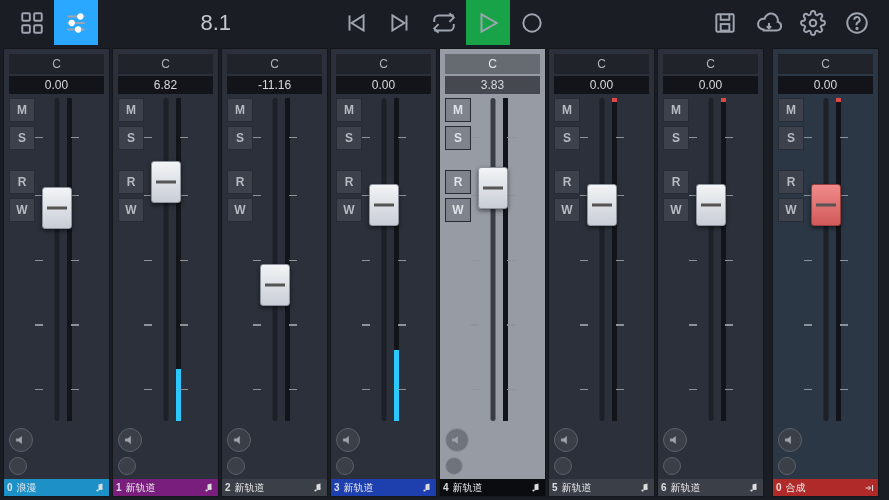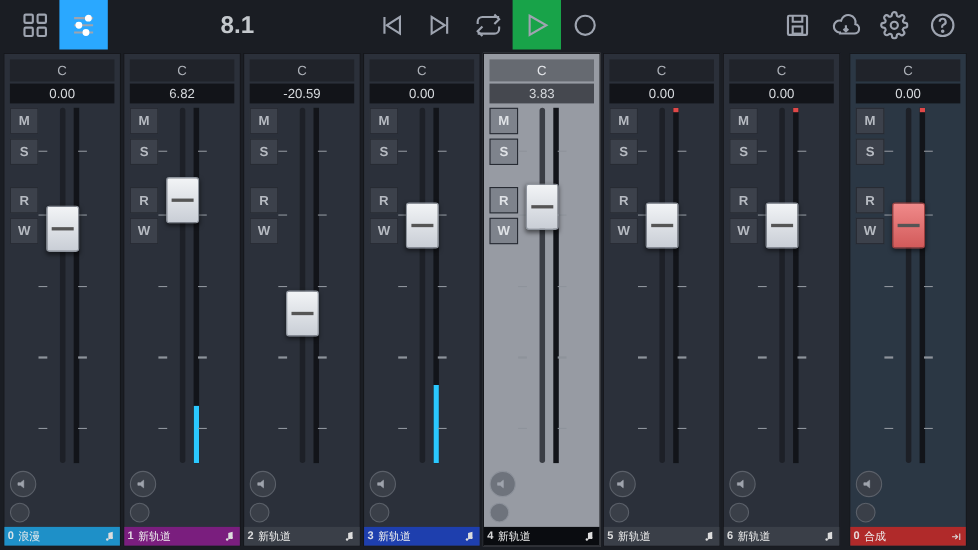--- a/index.html
+++ b/index.html
@@ -1,18 +1,18 @@
 <!DOCTYPE html>
 <html><head>
 <meta charset="utf-8">
 <style>
   * { margin:0; padding:0; box-sizing:border-box; user-select:none; }
   body { background:#1a1d23; font-family:-apple-system,Helvetica,Arial,sans-serif; color:#c5c8cc; width:889px; height:500px; overflow:hidden; display:flex; flex-direction:column; }
   
-  .toolbar { height:45px; display:flex; align-items:center; gap:0; padding:0 10px;font-weight:bold; }
+  .toolbar { height:45px; display:flex; align-items:center; gap:0; padding:0 10px; }
   .toolbar .btn { width:44px; height:45px; display:flex; align-items:center; justify-content:center; }
   .toolbar .btn svg { width:26px; height:26px; stroke:#9EA4B0; stroke-width:1.8; fill:none; } 
   .toggle-on { background:#2aa8ff; }
   .toggle-on svg { stroke:#fff; }
   .play { background:#18a349; }
   .play svg { stroke:#1dd75b; fill:#1dd75b; }
   .val { font-size:22px; color:#C4C8CC; min-width:86px; text-align:center; }
   .flex1 { flex:1; }
   
   .mixer { flex:1; display:flex; gap:2px; padding:3px; overflow:hidden; width:100%;}
@@ -232,21 +232,21 @@
       <span class="nm">新轨道</span>
       <span class="nic"><svg viewBox="0 0 24 24" fill="#ddd">
             <path d="M9 17V5l8-2v11"></path>
             <circle cx="7" cy="17" r="2.2"></circle>
             <circle cx="15" cy="14" r="2.2"></circle>
           </svg></span>
     </div>
   </div>
   <div class="ch cw">
     <div class="pan">C</div>
-    <div class="lvl">-20.59</div>
+    <div class="lvl">-11.16</div>
     <div class="farea">
       <div class="cluster">
         <div class="sq">M</div>
         <div class="sq">S</div>
       </div>
       <div class="cluster2">
         <div class="sq">R</div>
         <div class="sq">W</div>
       </div>
       <div class="track"></div>

